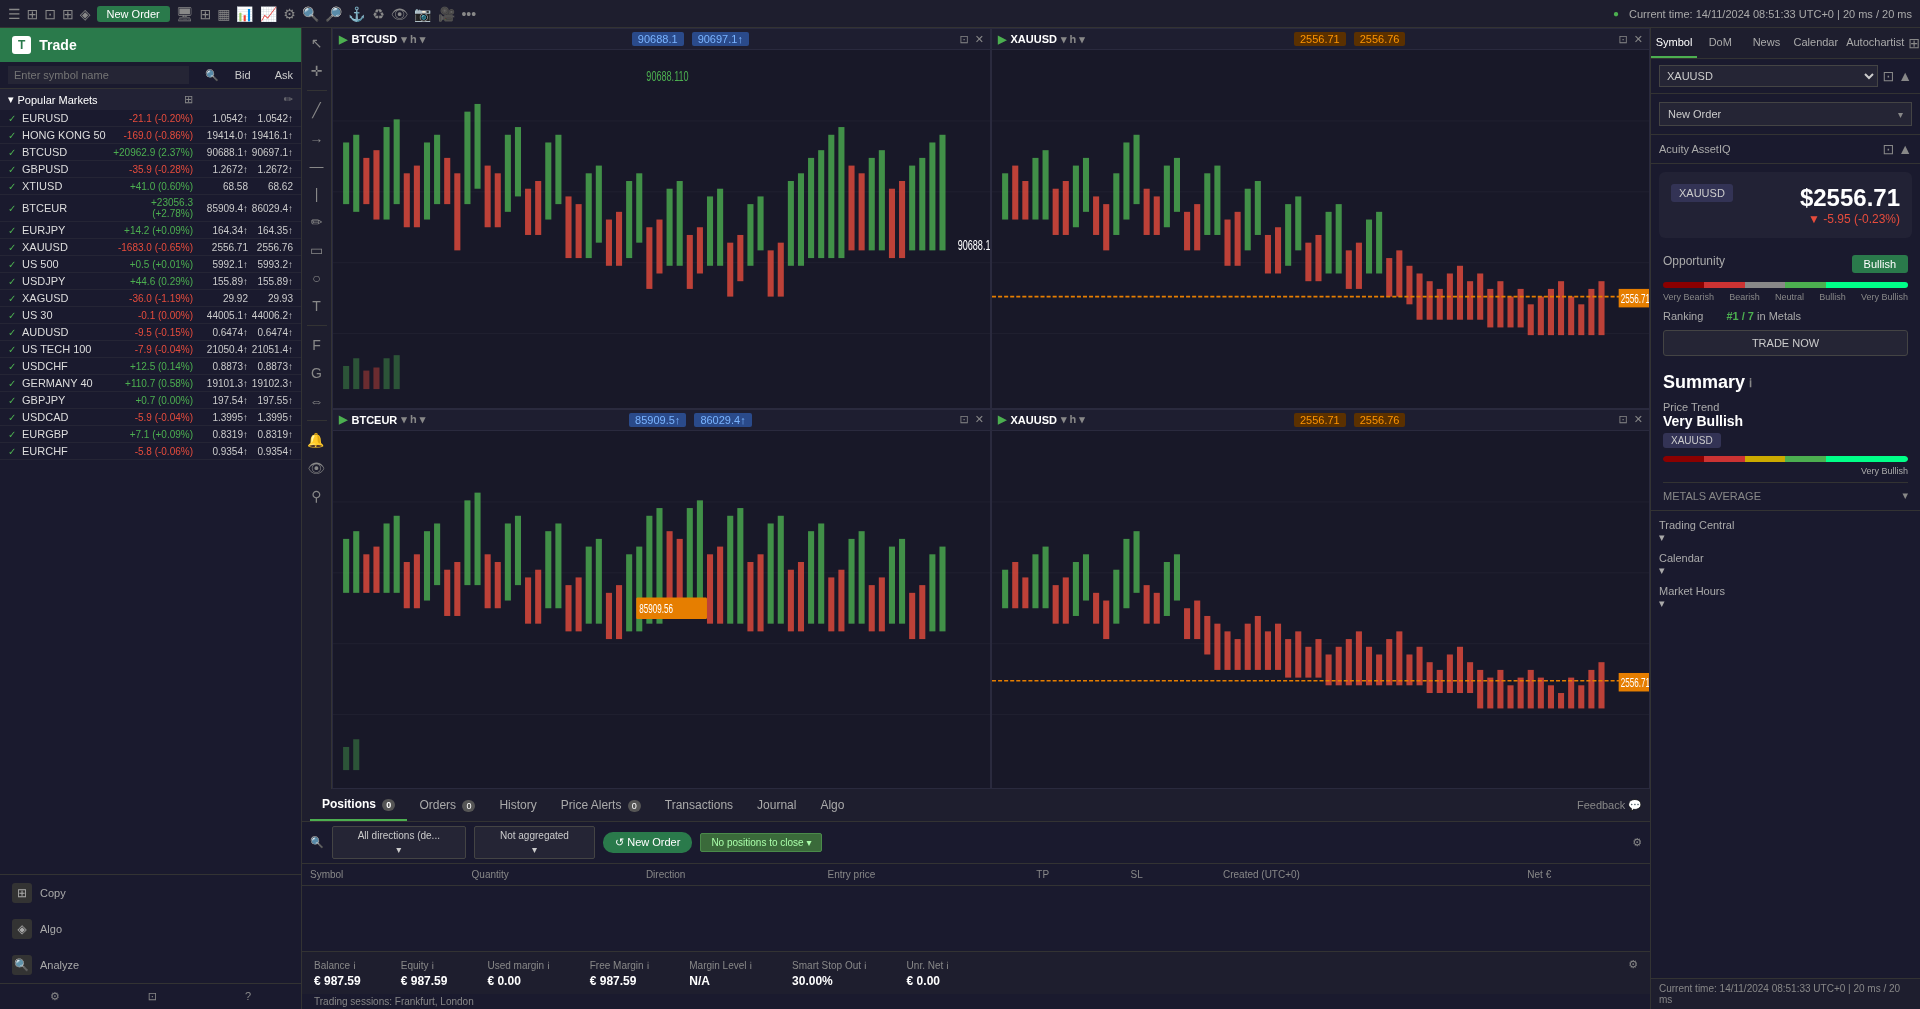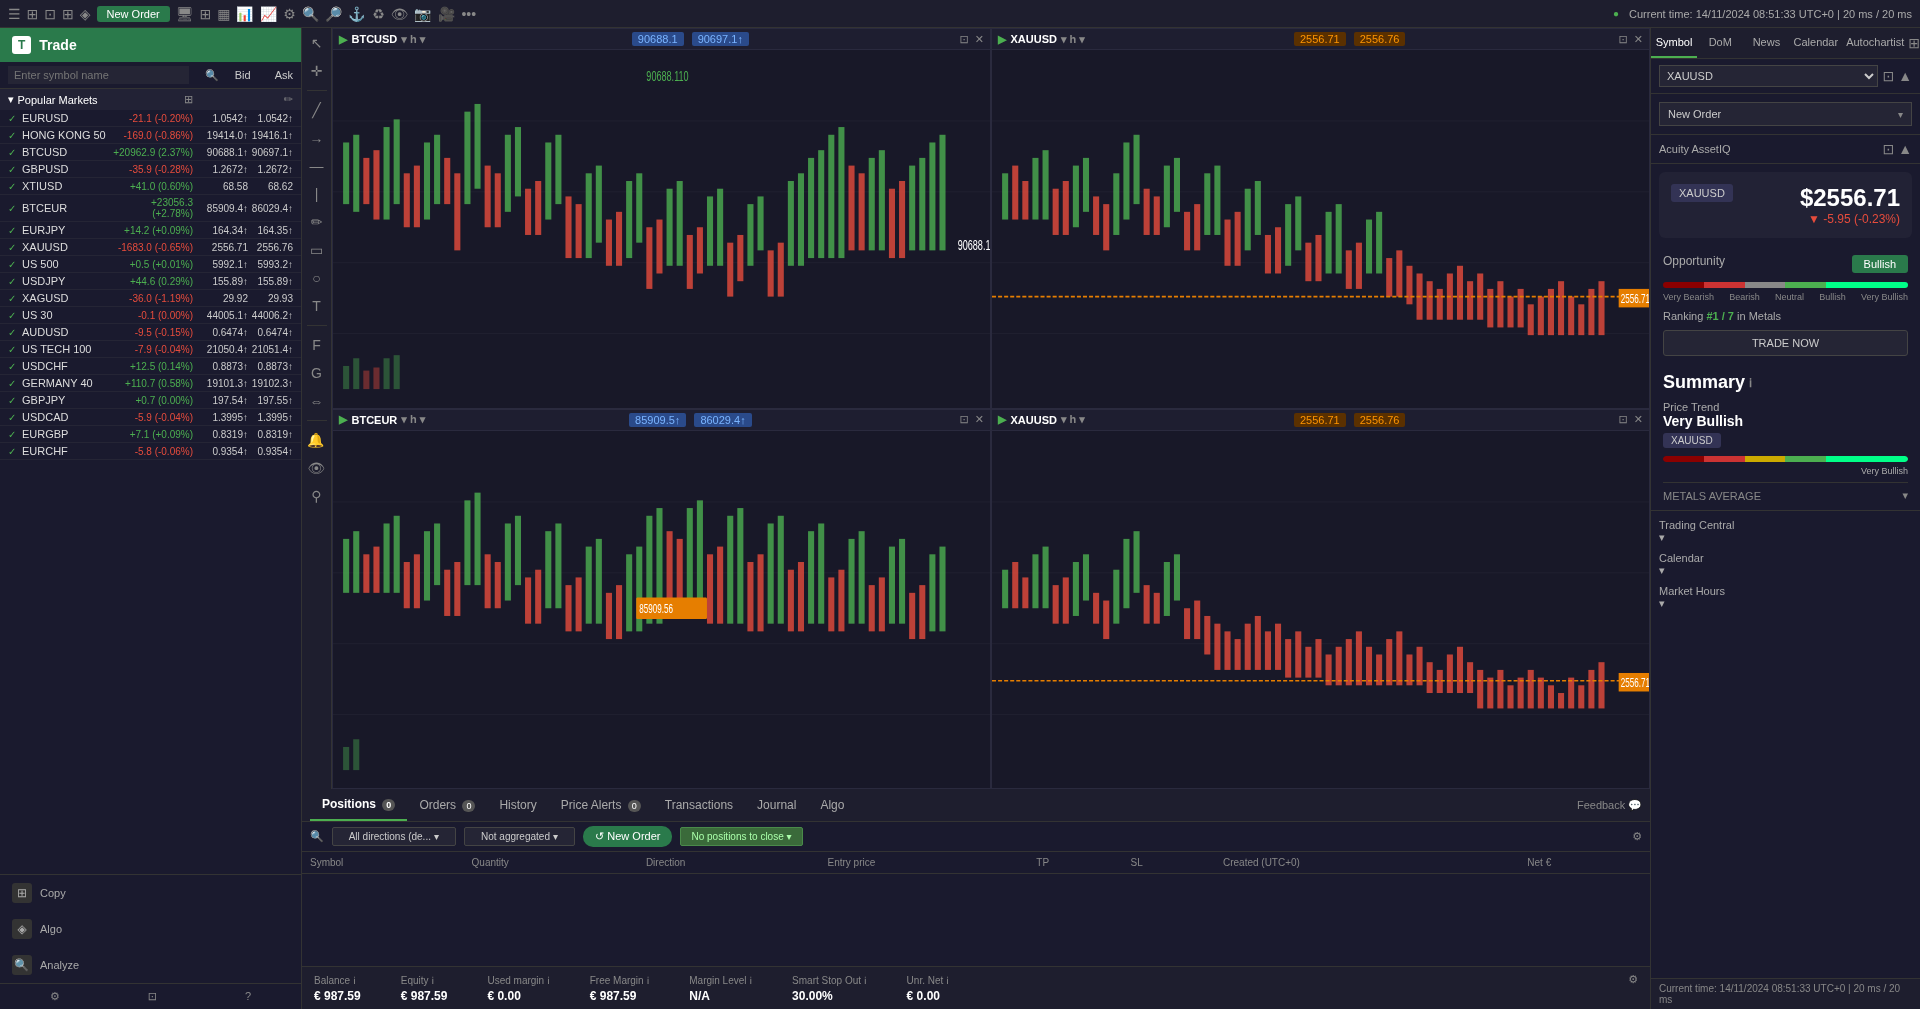--- a/index.html
+++ b/index.html
@@ -44,21 +44,21 @@
     .chart-title { display: flex; align-items: center; gap: 4px; color: #fff; font-size: 11px; font-weight: bold; }
     .chart-controls { display: flex; gap: 6px; color: #888; }
     .chart-price-badge { background: #2a4a8a; color: #7ab4ff; padding: 1px 6px; border-radius: 2px; font-size: 11px; margin-right: 4px; }
     .chart-price-badge.orange { background: #5a3000; color: #ff9500; }
     .chart-body { height: calc(100% - 24px); background: #181828; position: relative; }
     #bottom-tabs { display: flex; align-items: center; padding: 0 8px; border-bottom: 1px solid #333; background: #1e1e2e; }
     .bottom-tab { padding: 8px 12px; cursor: pointer; color: #aaa; font-size: 12px; position: relative; }
     .bottom-tab.active { color: #fff; border-bottom: 2px solid #4caf50; font-weight: bold; }
     .tab-badge { background: #555; color: #fff; font-size: 9px; padding: 1px 4px; border-radius: 8px; margin-left: 3px; }
     #bottom-toolbar { display: flex; align-items: center; padding: 4px 8px; gap: 8px; border-bottom: 1px solid #333; }
-    .bottom-btn { background: #252535; border: 1px solid #444; color: #ccc; padding: 3px 16px; cursor: pointer; font-size: 10px; border-radius: 2px; display: flex; align-items: center; gap: 3px; }
+    .bottom-btn { background: #252535; border: 1px solid #444; color: #ccc; padding: 3px 25px; cursor: pointer; font-size: 10px; border-radius: 2px; display: flex; align-items: center; gap: 3px; flex-direction: column; }
     .new-order-btn { background: #2a7a4b; color: #fff; border: none; padding: 4px 12px; border-radius: 10px; cursor: pointer; font-size: 11px; }
     .close-btn-green { background: #3a6a3a; color: #aaffaa; border: 1px solid #4a8a4a; padding: 3px 10px; border-radius: 2px; cursor: pointer; font-size: 10px; }
     .feedback-btn { margin-left: auto; background: none; border: none; color: #888; cursor: pointer; font-size: 11px; }
     #positions-table { flex: 1; overflow: auto; }
     .pos-table { width: 100%; border-collapse: collapse; }
     .pos-table th { padding: 5px 8px; text-align: left; color: #888; font-size: 10px; border-bottom: 1px solid #333; font-weight: normal; }
     #bottom-footer { background: #1e1e2e; border-top: 1px solid #333; padding: 6px 12px; display: flex; gap: 40px; align-items: flex-start; }
     .footer-stat { display: flex; flex-direction: column; gap: 2px; }
     .footer-label { color: #888; font-size: 10px; display: flex; align-items: center; gap: 3px; }
     .footer-value { color: #fff; font-size: 12px; font-weight: bold; }
@@ -85,21 +85,21 @@
     .opportunity-label { color: #aaa; font-size: 12px; margin-bottom: 6px; }
     .bullish-badge { background: #2a7a4b; color: #fff; padding: 3px 12px; border-radius: 3px; font-size: 11px; float: right; }
     .sentiment-bar { display: flex; height: 6px; border-radius: 3px; overflow: hidden; margin: 8px 0 4px; }
     .sent-very-bearish { background: #8b0000; flex: 1; }
     .sent-bearish { background: #cc3333; flex: 1; }
     .sent-neutral { background: #888; flex: 1; }
     .sent-bullish { background: #4caf50; flex: 1; }
     .sent-very-bullish { background: #00ff88; flex: 2; }
     .sentiment-labels { display: flex; justify-content: space-between; color: #888; font-size: 9px; margin-bottom: 8px; }
     .ranking-text { color: #aaa; font-size: 11px; margin-top: 6px; }
-    .ranking-highlight { color: #4caf50; font-weight: bold; }
+    .ranking-highlight { color: #4caf50; font-weight: bold; margin-left: 20px; }
     .trade-now-btn { background: #252535; border: 1px solid #444; color: #ccc; padding: 6px; width: 100%; cursor: pointer; border-radius: 3px; margin-top: 8px; font-size: 11px; }
     #summary-section { padding: 8px 12px; }
     .summary-title { font-size: 18px; color: #fff; font-weight: bold; display: flex; align-items: center; gap: 4px; }
     .info-icon { color: #888; font-size: 12px; }
     .price-trend-label { color: #aaa; font-size: 11px; margin-top: 8px; }
     .very-bullish-text { color: #fff; font-size: 14px; font-weight: bold; }
     .xauusd-badge { background: #333355; color: #ccc; padding: 2px 8px; border-radius: 3px; font-size: 10px; display: inline-block; margin-top: 4px; }
     .summary-sentiment-bar { display: flex; height: 6px; border-radius: 3px; overflow: hidden; margin: 8px 0 4px; }
     .very-bullish-label { color: #aaa; font-size: 9px; text-align: right; }
     .metals-avg { color: #888; font-size: 11px; margin-top: 6px; border-top: 1px solid #333; padding-top: 6px; display: flex; justify-content: space-between; align-items: center; }
@@ -877,20 +877,21 @@
           <div class="footer-label">
             <span>Unr. Net</span>
             <span style="color:#888;font-size:10px;">ℹ</span>
           </div>
           <div class="footer-value">€ 0.00</div>
         </div>
         <div class="footer-right" style="display:flex;align-items:flex-end;">
           <span style="color:#888;">⚙</span>
         </div>
       </div>
+      <div class="sessions-bar">Trading sessions: Frankfurt, London</div>
     </div>
   </div>
 
   <div id="right-panel">
     <div id="right-tabs">
       <div class="right-tab active">Symbol</div>
       <div class="right-tab">DoM</div>
       <div class="right-tab">News</div>
       <div class="right-tab">Calendar</div>
       <div class="right-tab">Autochartist</div>

